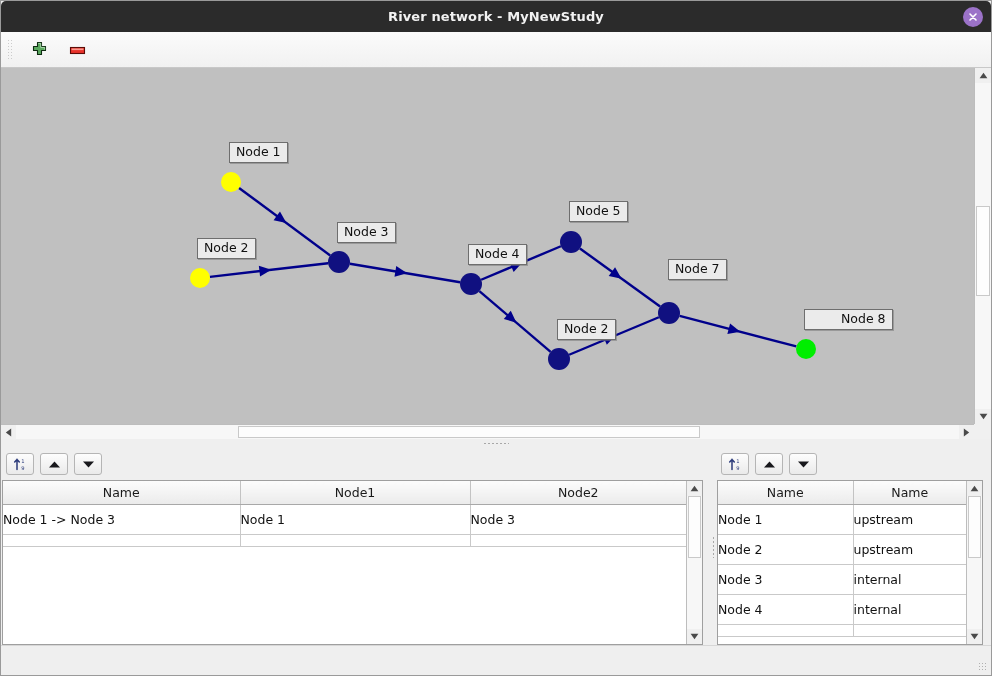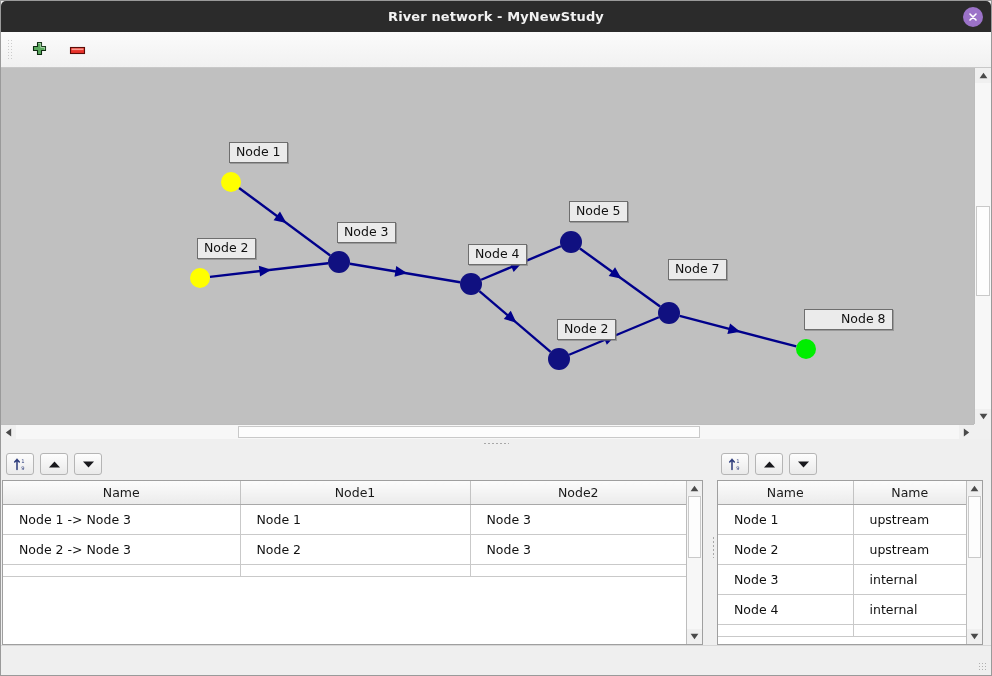--- a/index.html
+++ b/index.html
@@ -200,21 +200,21 @@
     color: #1a1a1a;
     text-align: center;
     padding: 0 4px;
     font-size: 12.5px;
   }
   table.grid th:last-child { border-right: none; }
   table.grid td {
     height: 30px;
     border-right: 1px solid #c9c9c9;
     border-bottom: 1px solid #c9c9c9;
-    padding: 0 16px;
+    padding: 0 0;
     color: #111;
     text-align: left;
     white-space: nowrap; overflow: hidden;
     background: #fff;
   }
   table.grid td:last-child { border-right: none; }
   table.grid tr.partial td { height: 12px; }
 
   .statusbar {
     flex: 0 0 30px;
@@ -387,25 +387,20 @@
                   <th>Node1</th>
                   <th>Node2</th>
                 </tr>
               </thead>
             <tbody id="reaches-body">
                 <tr>
                   <td>Node 1 -&gt; Node 3</td>
                   <td>Node 1</td>
                   <td>Node 3</td>
                 </tr>
-                <tr>
-                  <td>Node 2 -&gt; Node 3</td>
-                  <td>Node 2</td>
-                  <td>Node 3</td>
-                </tr>
                 <tr class="partial">
                   <td></td>
                   <td></td>
                   <td></td>
                 </tr>
               </tbody>
           </table>
         </div>
         <div class="vscroll" style="flex:0 0 16px;">
           <div class="sb-arrow">

